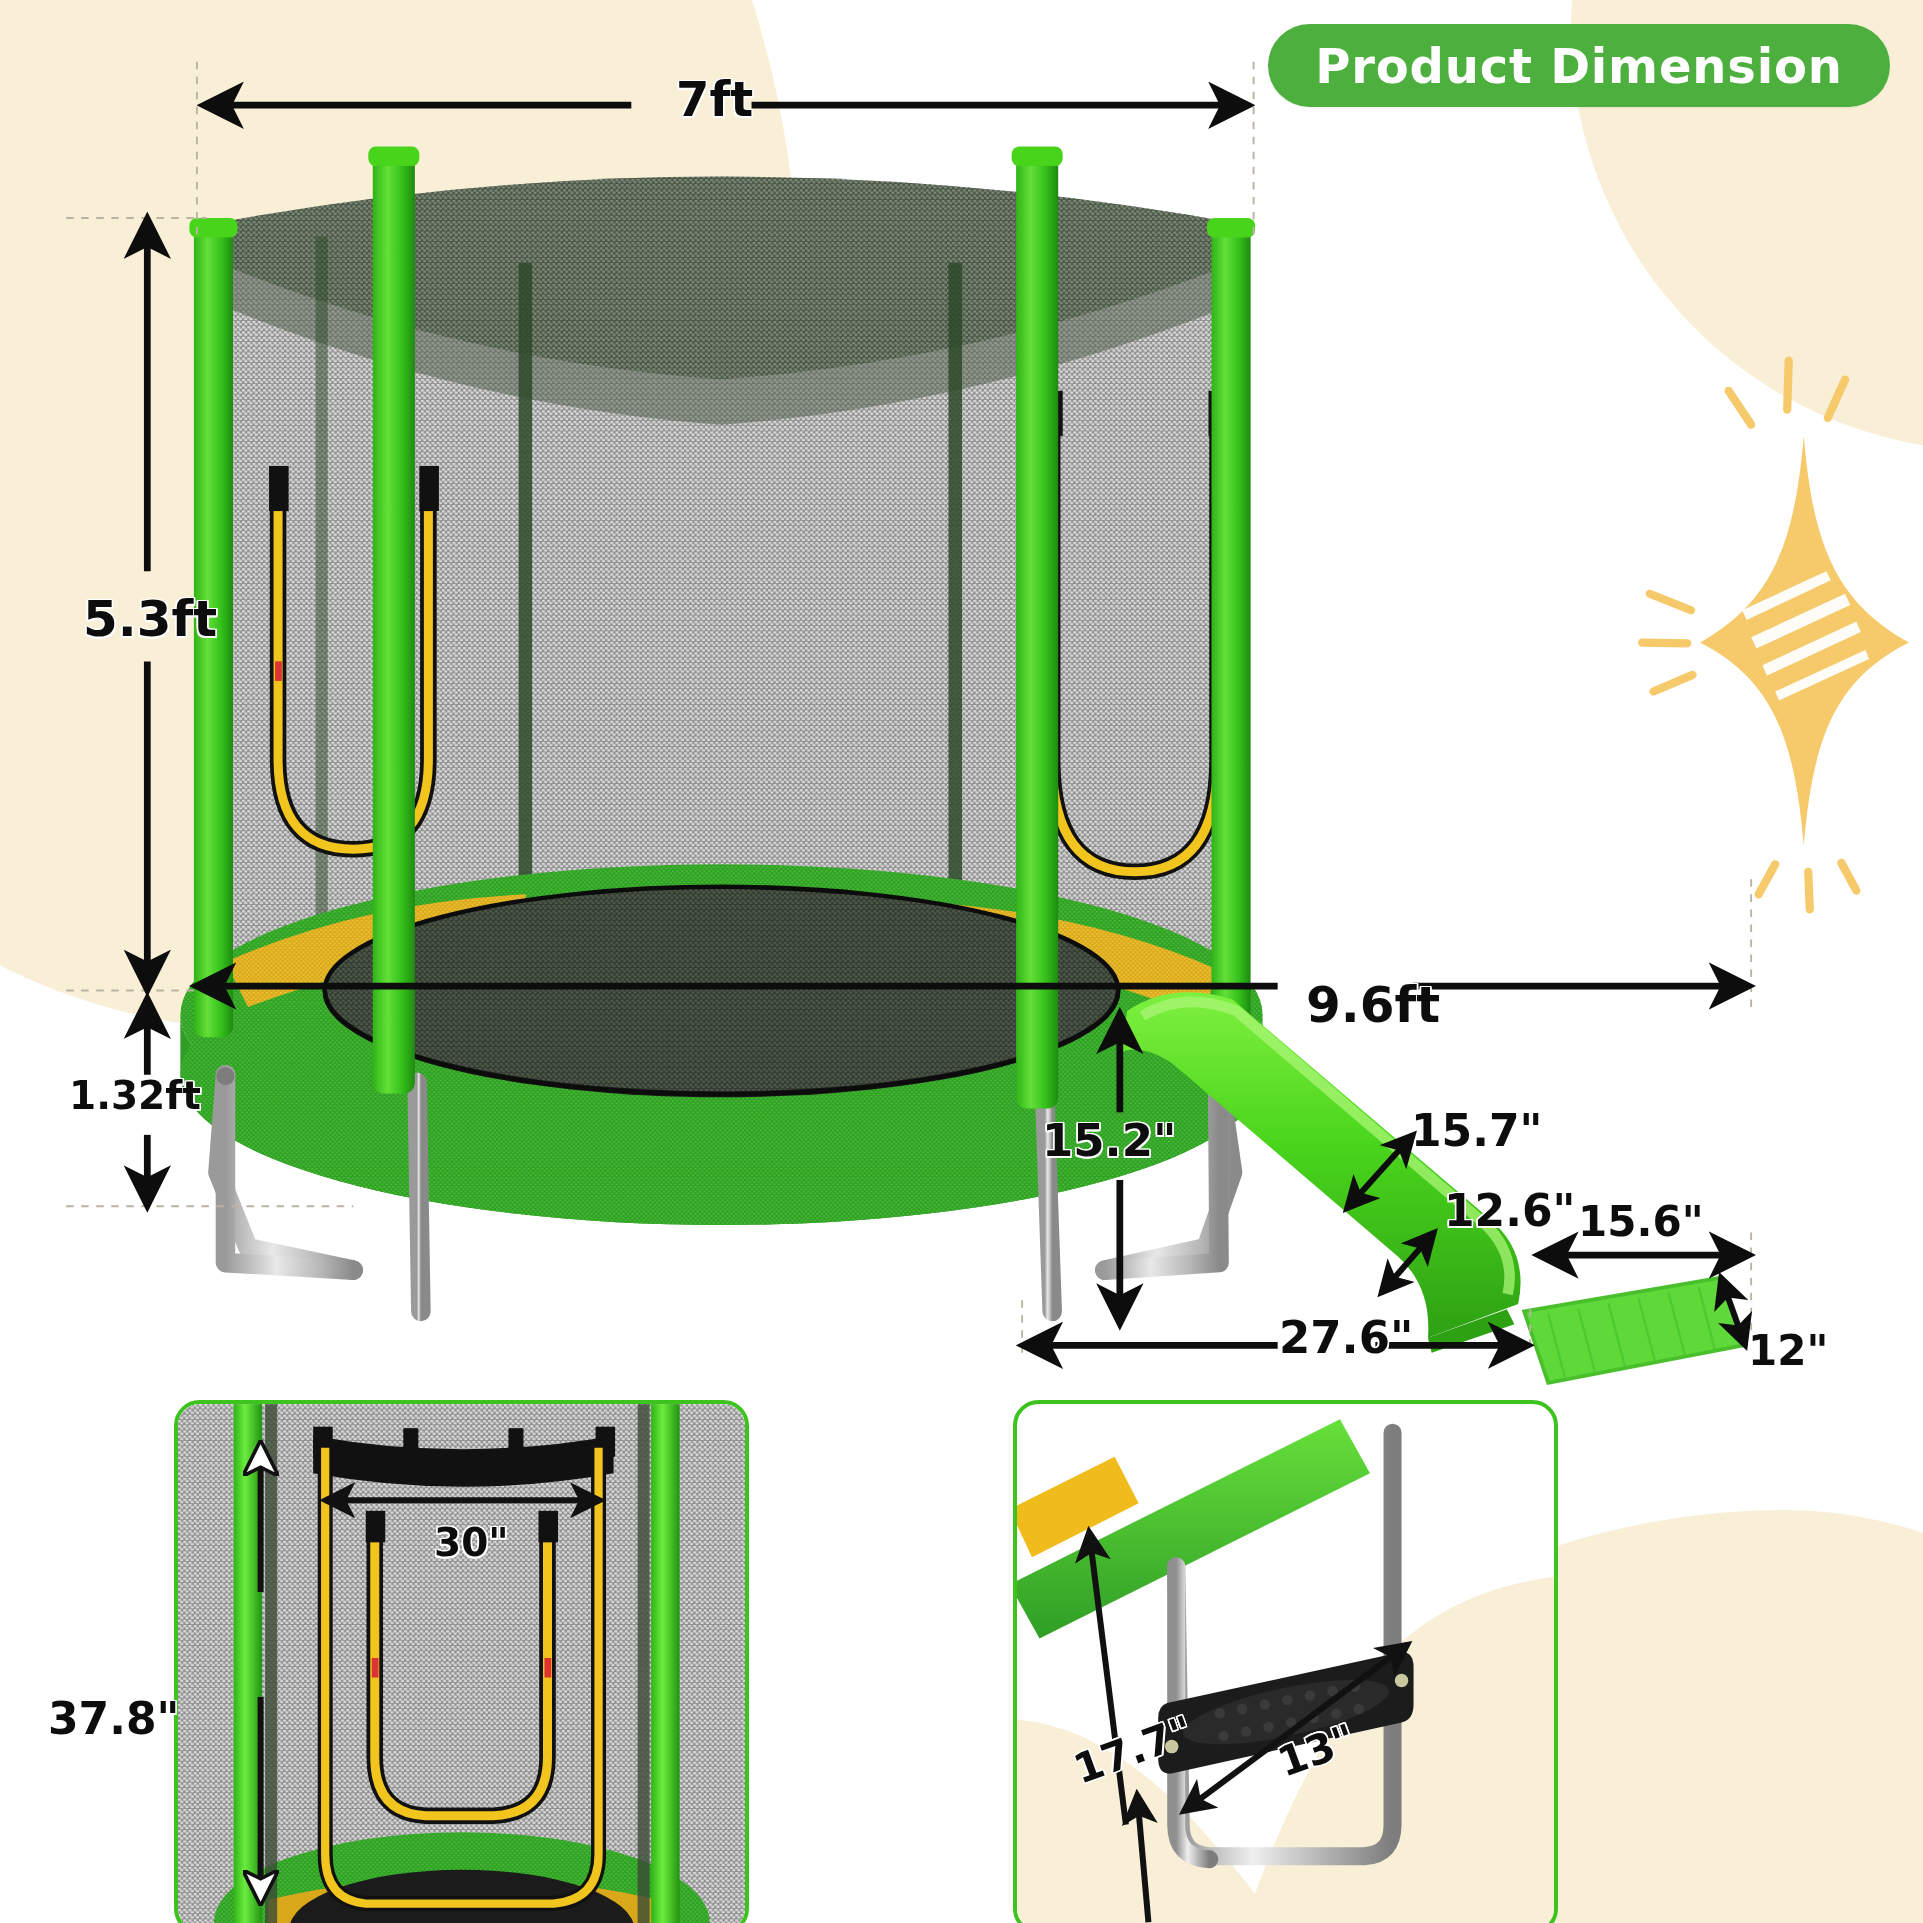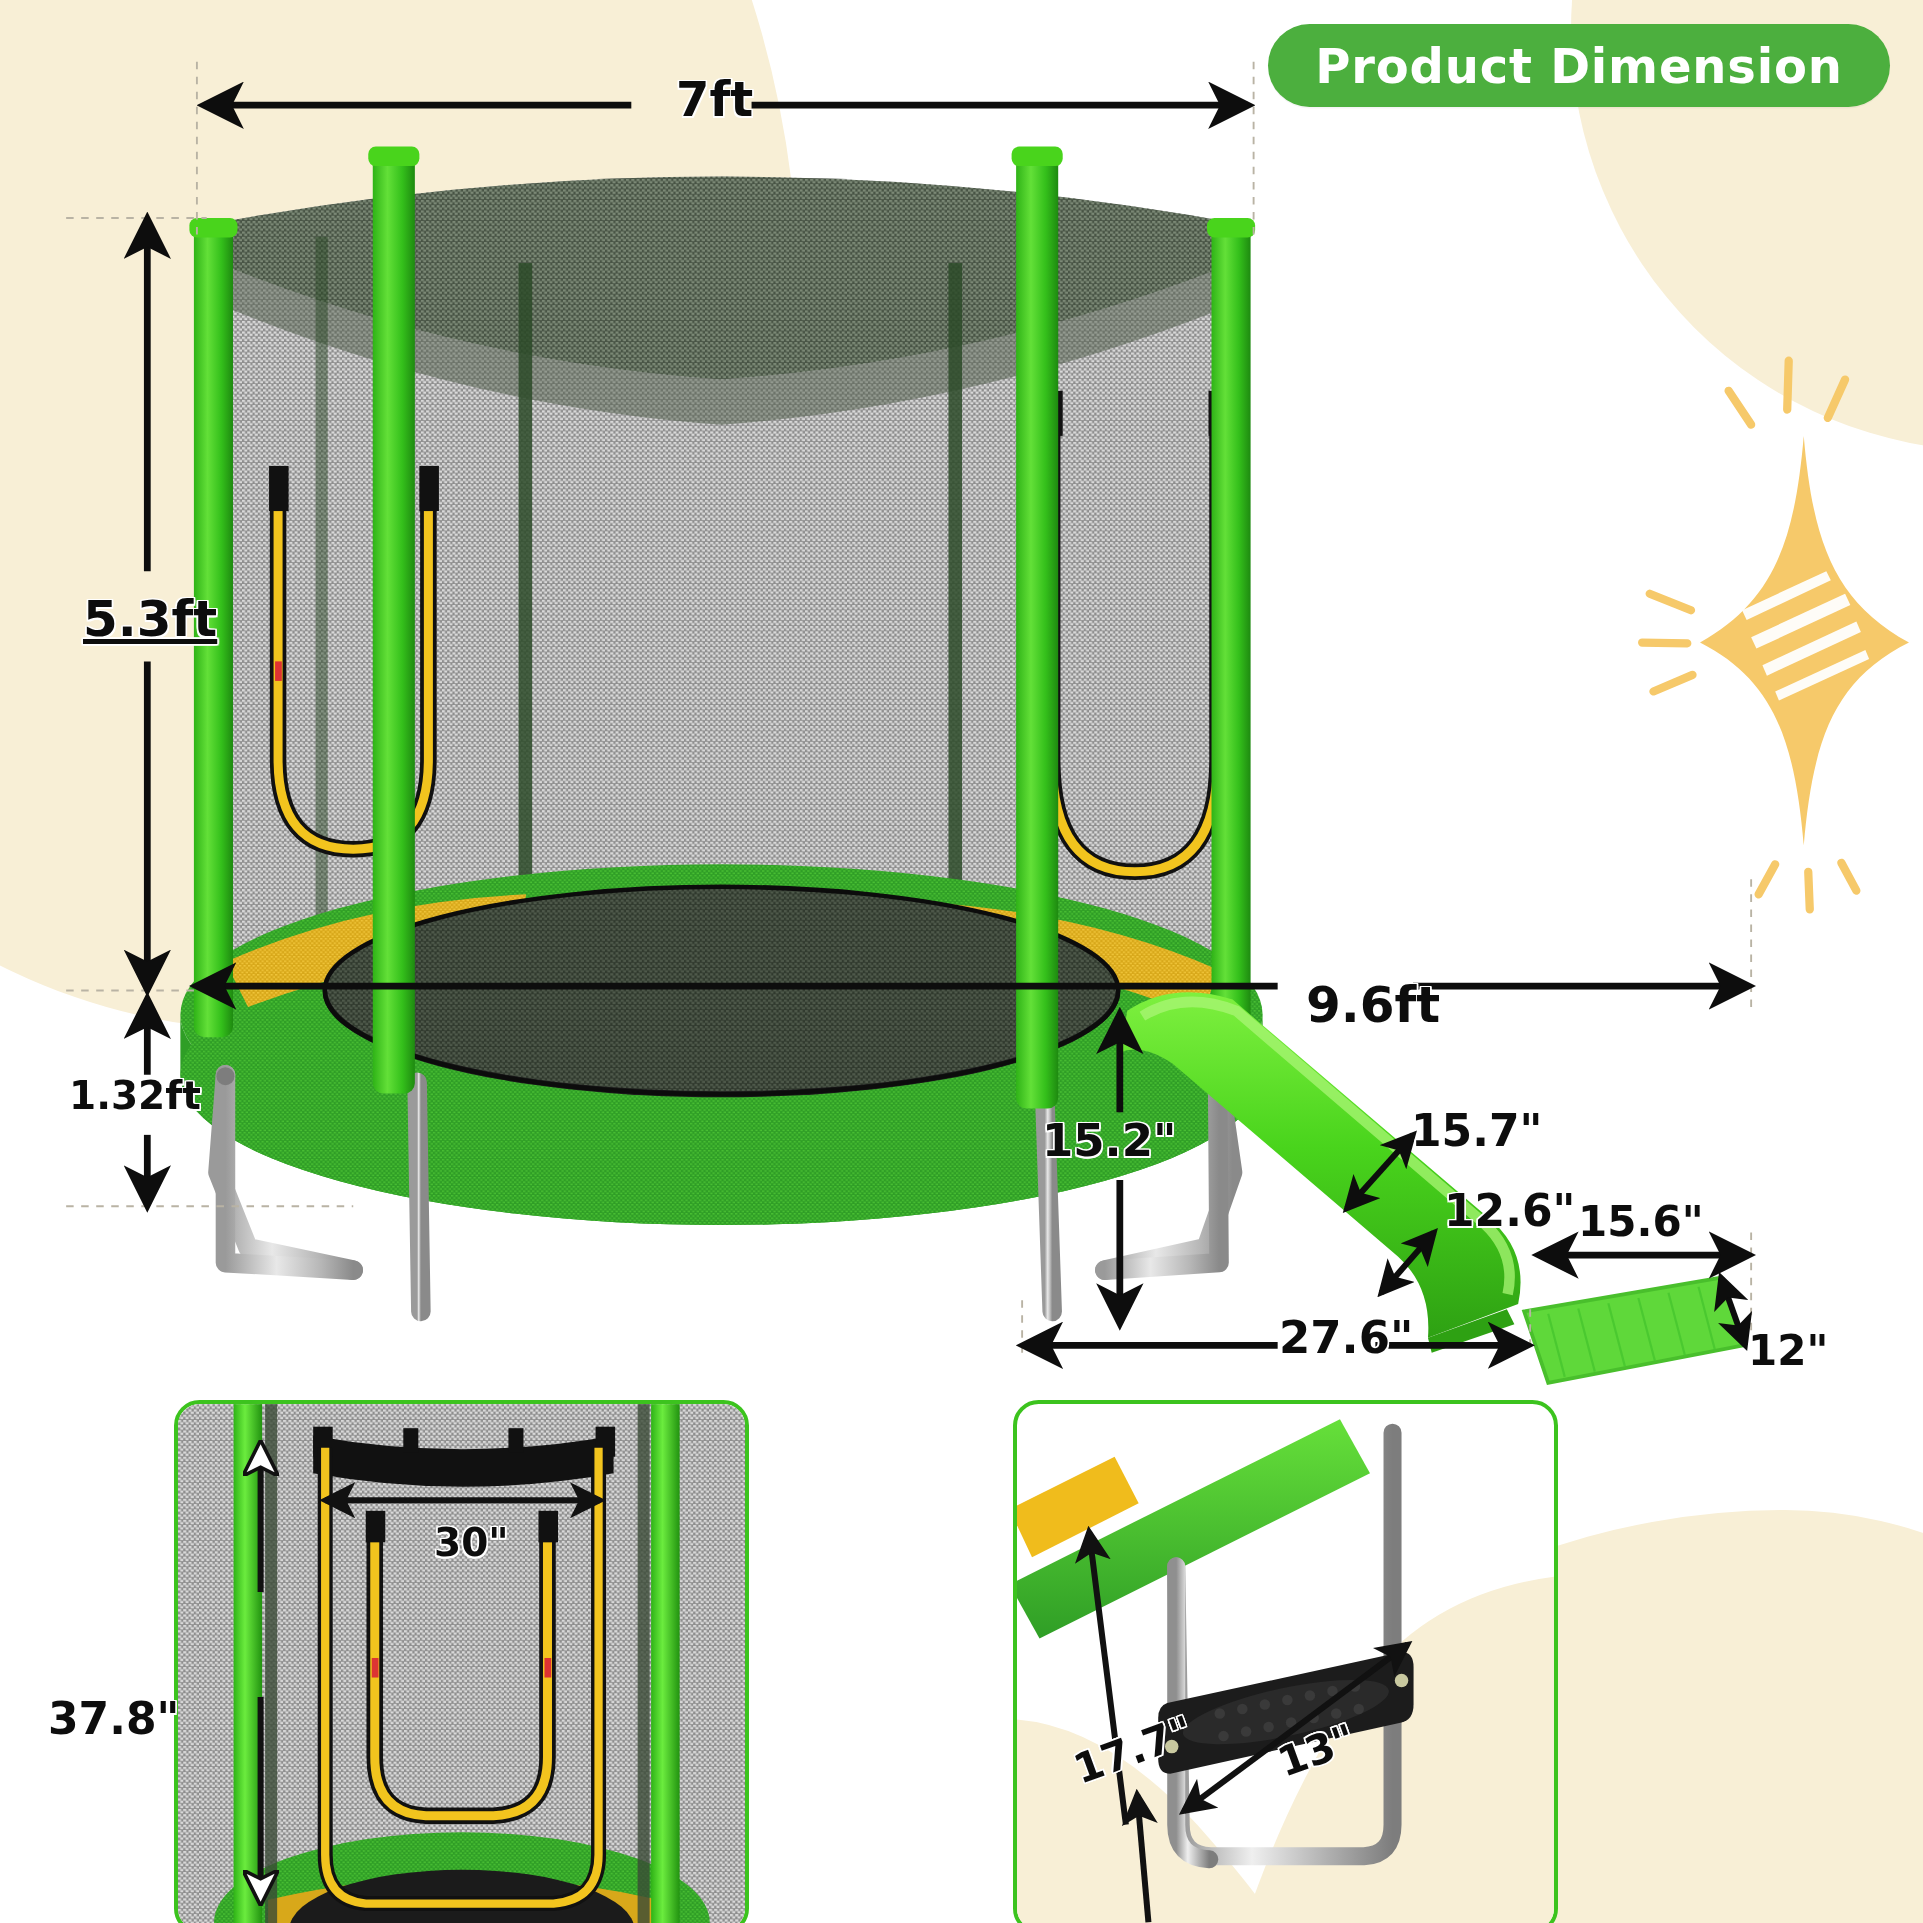--- a/index.html
+++ b/index.html
@@ -279,21 +279,21 @@
       <line x1="1792" y1="1608" x2="1880" y2="1510" marker-start="url(#ah-s)" marker-end="url(#ah-s)"></line>
 
       <line x1="1838" y1="1720" x2="1908" y2="1640" marker-start="url(#ah-s)" marker-end="url(#ah-s)"></line>
 
       <line x1="2322" y1="1790" x2="2290" y2="1700" marker-start="url(#ah-s)" marker-end="url(#ah-s)"></line>
     </g>
   </svg>
 
   <div class="dim-label" style="left:676px;top:75px;font-size:48px;">7ft</div>
 
-  <div class="dim-label" style="left:83px;top:594px;font-size:50px;text-decoration:underline;">5.3ft</div>
+  <div class="dim-label" style="left:83px;top:594px;font-size:50px;">5.3ft</div>
 
   <div class="dim-label" style="left:69px;top:1076px;font-size:39px;">1.32ft</div>
 
   <div class="dim-label" style="left:1306px;top:956px;font-size:50px;margin-top:24px;">9.6ft</div>
 
   <div class="dim-label" style="left:1042px;top:1118px;font-size:45px;">15.2"</div>
 
   <div class="dim-label" style="left:1411px;top:1109px;font-size:44px;">15.7"</div>
 
   <div class="dim-label" style="left:1444px;top:1189px;font-size:44px;">12.6"</div>

